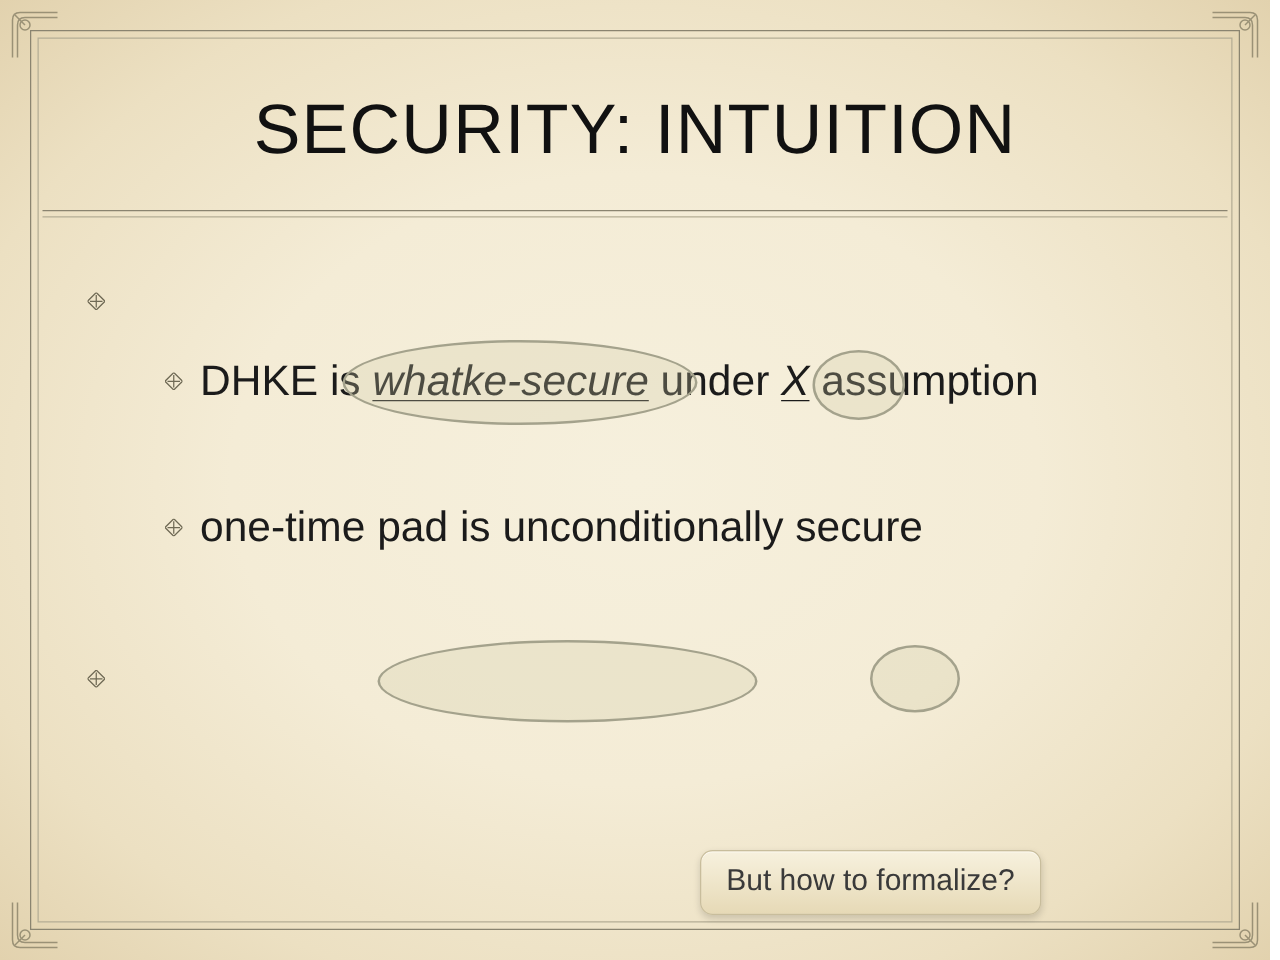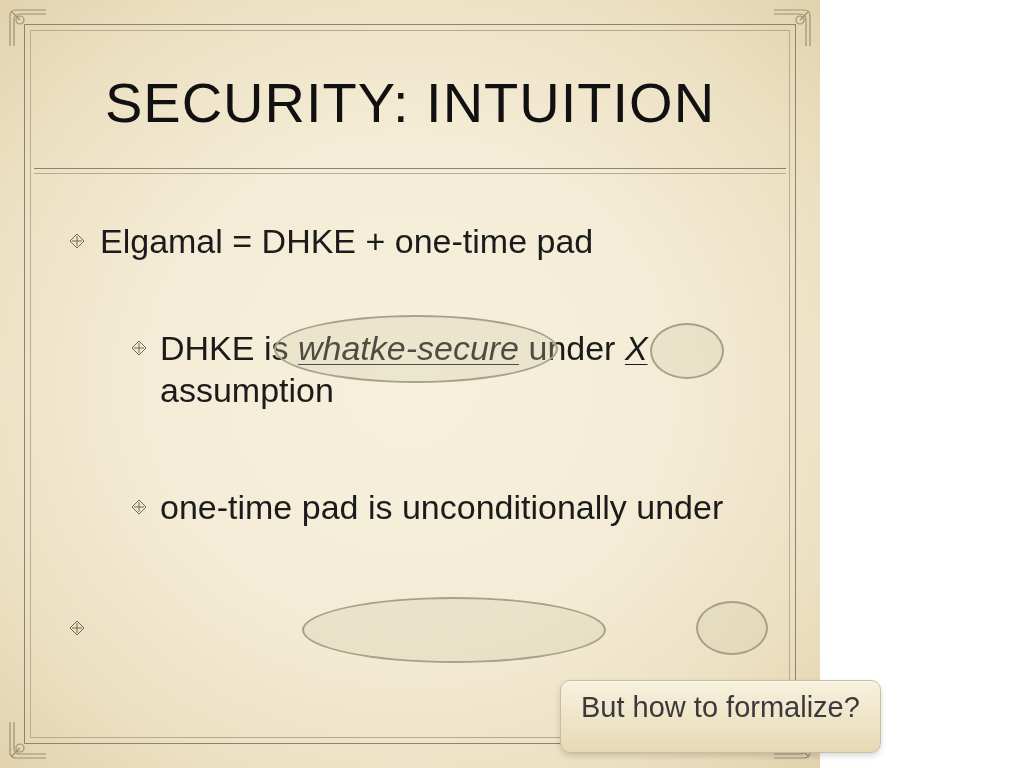--- a/index.html
+++ b/index.html
@@ -5,21 +5,21 @@
   html, body {
     margin: 0;
     padding: 0;
     width: 1024px;
     height: 768px;
     overflow: hidden;
     font-family: Arial, Helvetica, sans-serif;
   }
   .slide {
     position: relative;
-    width: 820px;
+    width: 1016px;
     height: 768px;
     box-sizing: border-box;
     background: #f4ecd6;
     background: radial-gradient(ellipse at center, #f6f0dd 0%, #f4ecd6 45%, #ece0c2 78%, #e2d2ae 100%);
   }
   .outer-rule {
     position: absolute;
     left: 24px; right: 24px; top: 24px; bottom: 24px;
     border: 1px solid #8a8470;
     pointer-events: none;
@@ -91,22 +91,22 @@
   .oval {
     position: absolute;
     border: 2px solid #a4a28c;
     background: rgba(210,205,170,0.28);
     border-radius: 50%;
     pointer-events: none;
   }
 
   .callout {
     position: absolute;
-    padding: 10px 20px 28px 20px;
-    font-size: 29px;
+    padding: 10px 20px 12px 20px;
+    font-size: 24px;
     color: #3a3a3a;
     background: linear-gradient(#f7f1de, #ede3c6 60%, #e6d9b6);
     border: 1px solid #c8bd9c;
     border-radius: 10px;
     box-shadow: 0 3px 6px rgba(0,0,0,0.15), inset 0 1px 0 rgba(255,255,255,0.5);
     white-space: nowrap;
   }
 </style>
 </head>
 <body>
@@ -165,21 +165,20 @@
 
     <div class="bullet-row lvl1">
       <span class="bullet-icon">
         <svg width="14" height="14" viewBox="0 0 14 14">
             <g stroke="#6f6a55" stroke-width="1" fill="none">
           <path d="M7 0 L14 7 L7 14 L0 7 Z"></path>
               <path d="M7 2 L7 12 M2 7 L12 7"></path>
             </g>
           </svg>
       </span>
-      <span>Elgamal = DHKE + one-time pad</span>
     </div>
 
     <div style="height:30px"></div>
 
     <div class="bullet-row lvl2" style="position:relative">
       <span class="bullet-icon">
         <svg width="14" height="14" viewBox="0 0 14 14">
             <g stroke="#6f6a55" stroke-width="1" fill="none">
           <path d="M7 0 L14 7 L7 14 L0 7 Z"></path>
               <path d="M7 2 L7 12 M2 7 L12 7"></path>
@@ -196,21 +195,21 @@
 
     <div class="bullet-row lvl2">
       <span class="bullet-icon">
         <svg width="14" height="14" viewBox="0 0 14 14">
             <g stroke="#6f6a55" stroke-width="1" fill="none">
           <path d="M7 0 L14 7 L7 14 L0 7 Z"></path>
               <path d="M7 2 L7 12 M2 7 L12 7"></path>
             </g>
           </svg>
       </span>
-      <span>one-time pad is unconditionally under</span>
+      <span>one-time pad is unconditionally secure</span>
     </div>
 
     <div style="height:45px"></div>
 
     <div class="bullet-row lvl1" style="position:relative">
       <span class="bullet-icon">
         <svg width="14" height="14" viewBox="0 0 14 14">
             <g stroke="#6f6a55" stroke-width="1" fill="none">
           <path d="M7 0 L14 7 L7 14 L0 7 Z"></path>
               <path d="M7 2 L7 12 M2 7 L12 7"></path>

